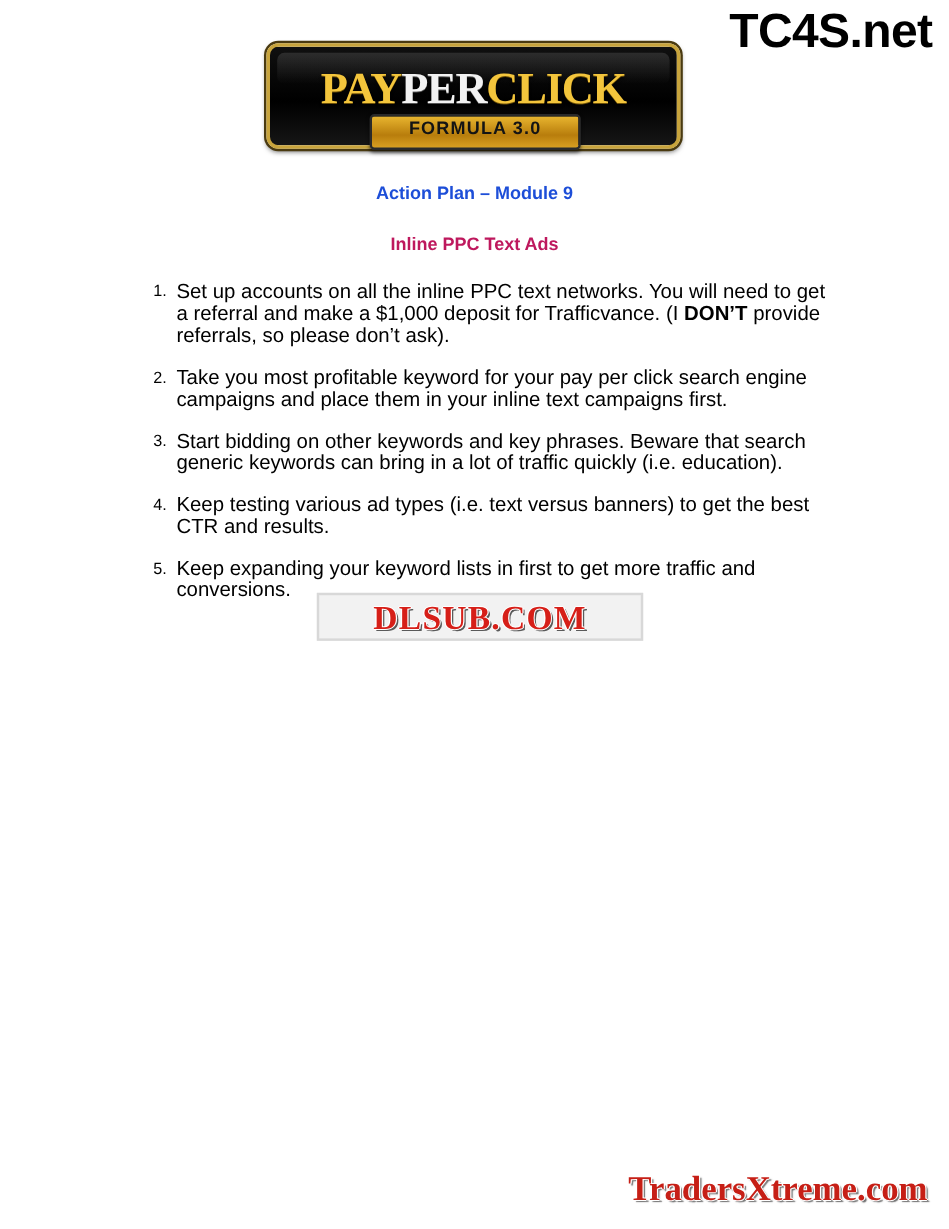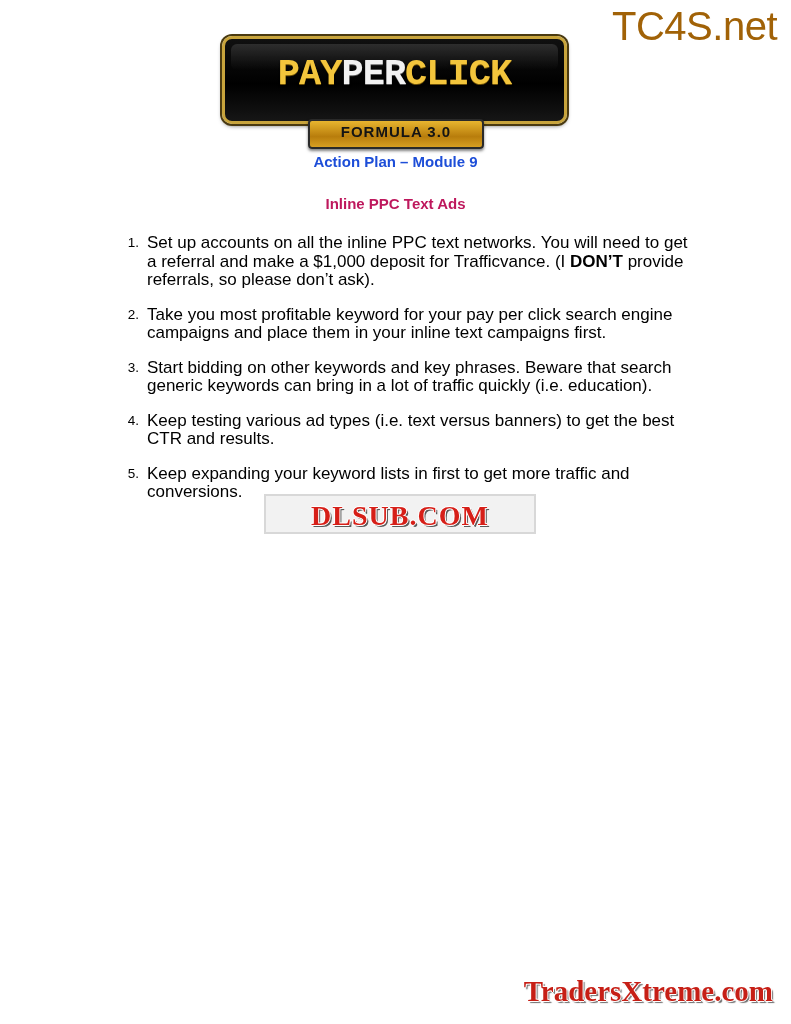--- a/index.html
+++ b/index.html
@@ -16,22 +16,22 @@
     overflow: hidden;
   }
 
   
   .tc4s {
     position: absolute;
     top: 4px;
     right: 14px;
     font-family: "Liberation Sans", sans-serif;
     font-size: 40px;
-    font-weight: normal;
-    color: #a16207;
+    font-weight: bold;
+    color: #000000;
     letter-spacing: -0.5px;
     text-shadow: 1px 1px 0 #ffffff;
   }
 
   
   .logo-wrap {
     position: absolute;
     top: 36px;
     left: 222px;
     width: 345px;
@@ -53,41 +53,40 @@
     height: 26px;
     background: linear-gradient(rgba(255,255,255,.13), rgba(255,255,255,0));
     border-radius: 6px;
   }
   .logo-text {
     position: absolute;
     top: 14px;
     left: 0;
     width: 100%;
     text-align: center;
-    font-family: Liberation Mono, monospace;
+    font-family: Liberation Serif, serif;
     font-weight: bold;
     font-size: 37px;
     letter-spacing: -1px;
     white-space: nowrap;
   }
   .logo-text .w1 { color: #f3c53c; text-shadow: 0 1px 0 #6a4e07, 0 2px 2px rgba(0,0,0,.7); }
   .logo-text .w2 { color: #f2f2f2; text-shadow: 0 1px 0 #555, 0 2px 2px rgba(0,0,0,.7); }
   .logo-text .w3 { color: #f3c53c; text-shadow: 0 1px 0 #6a4e07, 0 2px 2px rgba(0,0,0,.7); }
 
   .logo-ribbon {
     position: absolute;
     left: 86px;
     top: 59px;
     width: 172px;
     height: 26px;
     background: linear-gradient(#e8b52f, #b87d0c 60%, #d79f22);
     border: 2px solid #2a2a2a;
     border-radius: 4px;
     box-shadow: 0 2px 3px rgba(0,0,0,.5);
-    margin-top: 24px;
   }
   .logo-ribbon span {
     display: block;
     text-align: center;
     line-height: 22px;
     font-family: "Liberation Sans", sans-serif;
     font-weight: bold;
     font-size: 15px;
     color: #141414;
     letter-spacing: 1px;

